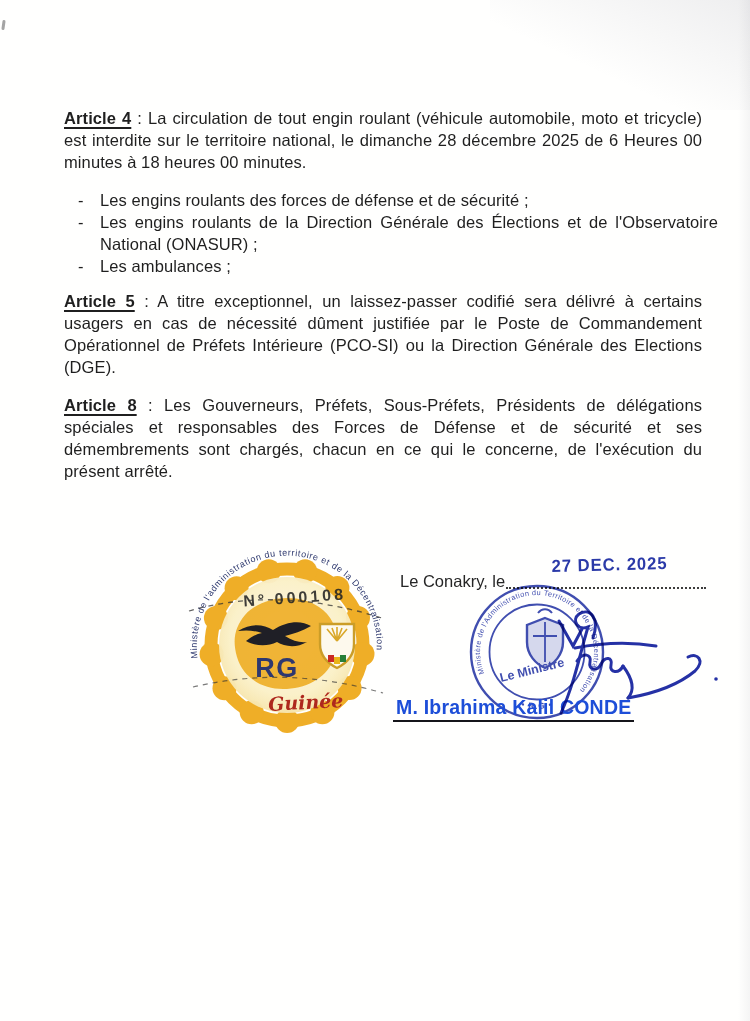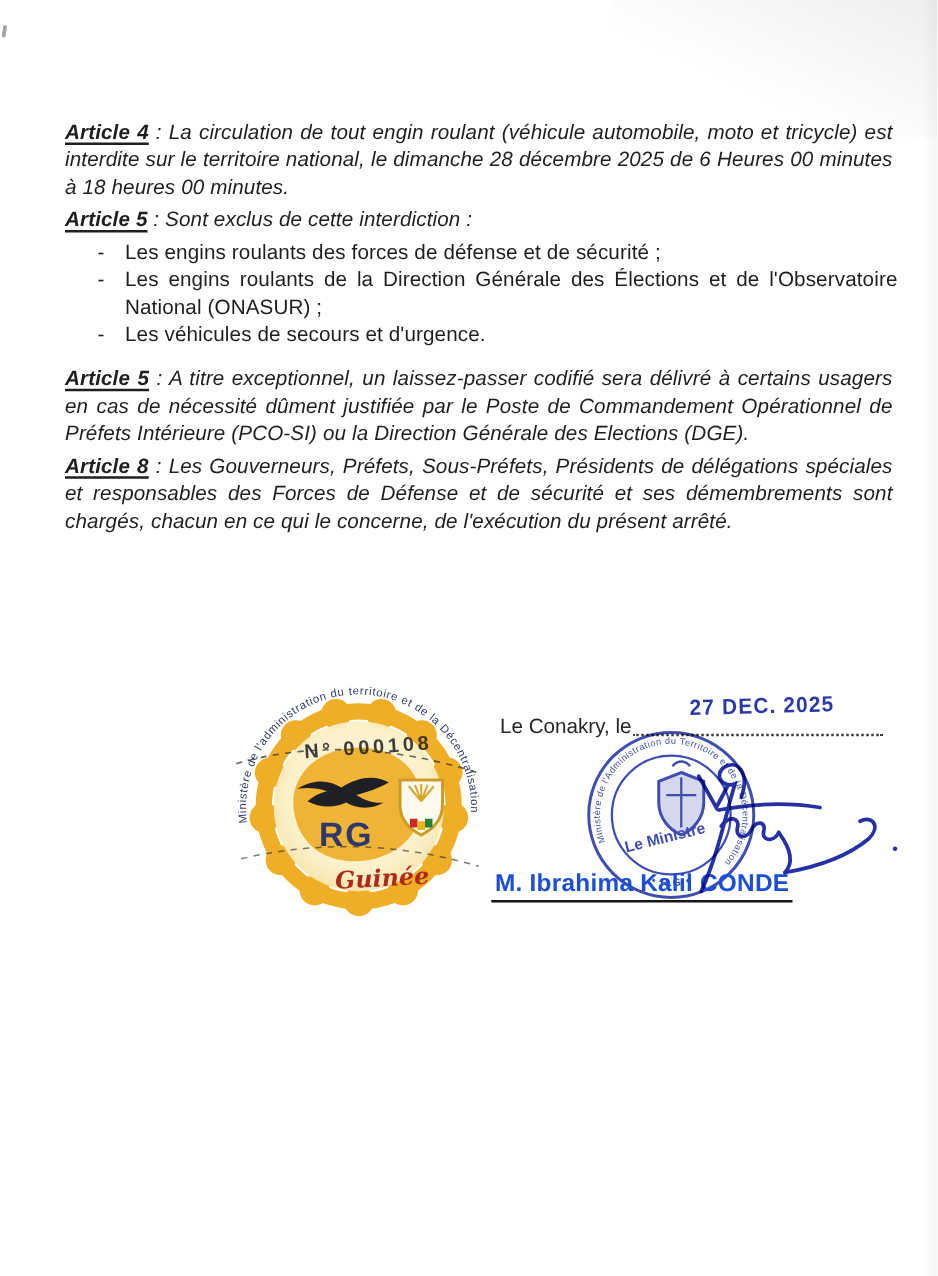--- a/index.html
+++ b/index.html
@@ -19,21 +19,21 @@
     pointer-events:none;
   }
   .speck{position:absolute; left:2px; top:20px; width:3px; height:10px;
     background:#5a5a5a; opacity:.55; transform:rotate(8deg); border-radius:2px;}
 
   .bodytext{
     position:absolute; left:48px; top:91px; width:670px;
     font-size:16.5px; line-height:22px; text-align:justify; z-index:1;
     letter-spacing:.1px;
   }
-  .bodytext p{margin:4px;font-style:italic;}
+  .bodytext p{margin:16px;}
   .lbl{font-weight:bold; text-decoration:underline; text-decoration-thickness:1.6px; text-underline-offset:2.5px;}
   ul.excl{list-style:none; margin:0; padding:0 0 0 28px;}
   ul.excl li{position:relative; padding-left:24px; text-align:justify;}
   ul.excl li::before{content:"-"; position:absolute; left:2px; top:0;}
   .gap{margin-top:13px !important;}
 
   .dateline{
     position:absolute; left:400px; top:565px; width:306px; height:26px;
     display:flex; align-items:flex-end; font-size:16.5px; z-index:2; color:#262626;
   }
@@ -59,25 +59,24 @@
   .guinee-txt{font-family:"DejaVu Serif", serif; font-style:italic; font-weight:bold;}
 </style>
 </head>
 <body>
 
 <div class="page">
   <div class="speck"></div>
 
   <div class="bodytext">
     <p><span class="lbl">Article 4</span><span> : La circulation de tout engin roulant (véhicule automobile, moto et tricycle) est interdite sur le territoire national, le dimanche 28 décembre 2025 de 6 Heures 00 minutes à 18 heures 00 minutes.</span></p>
-    <p><span class="lbl">Article 5</span><span> : Sont exclus de cette interdiction :</span></p>
     <ul class="excl">
       <li>Les engins roulants des forces de défense et de sécurité ;</li>
       <li>Les engins roulants de la Direction Générale des Élections et de l'Observatoire National (ONASUR) ;</li>
-      <li>Les véhicules de secours et d'urgence.</li>
+      <li>Les ambulances ;</li>
     </ul>
     <p class="gap"><span class="lbl">Article 5</span><span> : A titre exceptionnel, un laissez-passer codifié sera délivré à certains usagers en cas de nécessité dûment justifiée par le Poste de Commandement Opérationnel de Préfets Intérieure (PCO-SI) ou la Direction Générale des Elections (DGE).</span></p>
     <p><span class="lbl">Article 8</span><span> : Les Gouverneurs, Préfets, Sous-Préfets,  Présidents de délégations spéciales et responsables des Forces de Défense et de sécurité et ses démembrements sont chargés, chacun en ce qui le concerne, de l'exécution du présent arrêté.</span></p>
   </div>
 
   <div class="dateline">
     <span>Le Conakry, le</span>
     <span class="dots"></span>
     <span class="date-stamp">27 DEC. 2025</span>
   </div>

